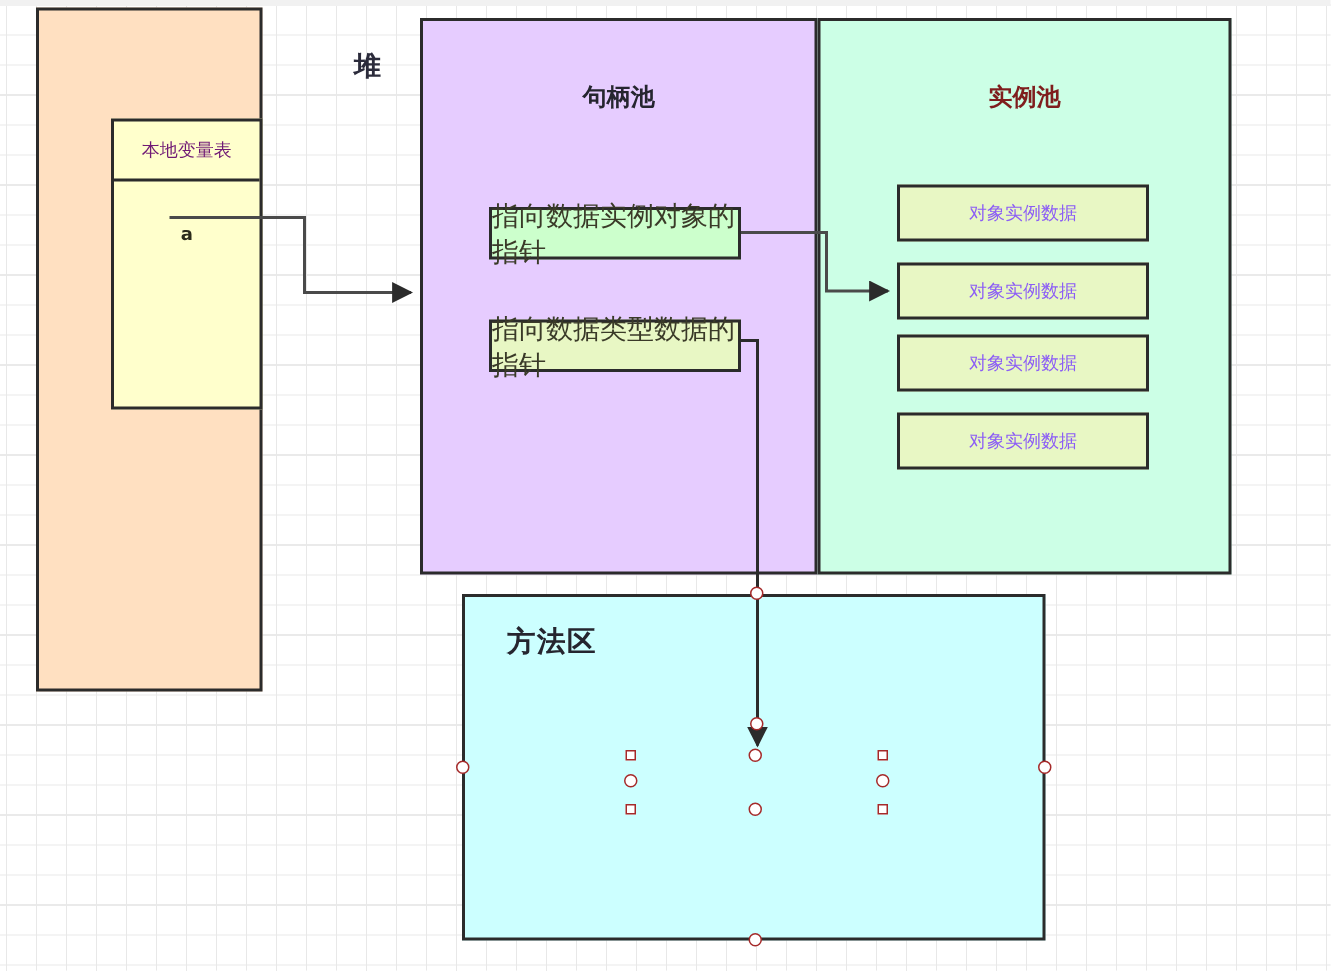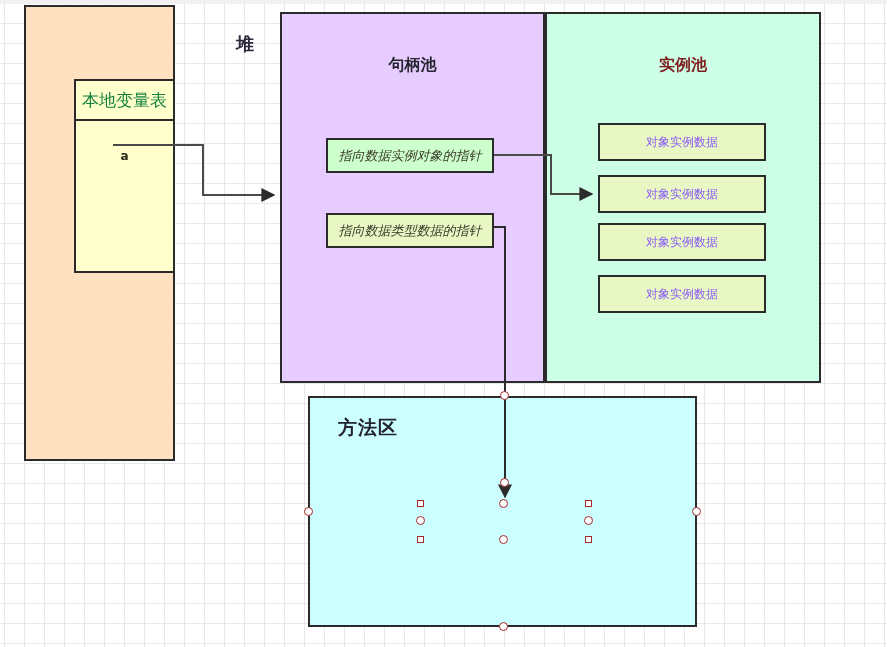--- a/index.html
+++ b/index.html
@@ -58,22 +58,22 @@
   }
   #localvar-header {
     position: absolute;
     left: 0; top: 0;
     width: 100%; height: 40px;
     box-sizing: border-box;
     border-bottom: 2px solid #2b2b2b;
     display: flex;
     align-items: center;
     justify-content: center;
-    font-size: 17px;
-    color: #15803d;
+    font-size: 12px;
+    color: #701a75;
   }
   #localvar-slot-a {
     position: absolute;
     left: 0; top: 40px;
     width: 100%; height: 150px;
     display: flex;
     align-items: flex-start;
     justify-content: center;
     padding-top: 28px;
     box-sizing: border-box;
@@ -106,23 +106,22 @@
     font-weight: bold;
     color: #25252f;
   }
   .pointer-box {
     position: absolute;
     box-sizing: border-box;
     border: 2px solid #2b2b2b;
     display: flex;
     align-items: center;
     justify-content: center;
-    font-size: 13px;
+    font-size: 18px;
     color: #3a3a28;
-    font-style: italic;
   }
   #pointer-instance {
     left: 326px; top: 138px;
     width: 168px; height: 35px;
     background: #ccffcc;
   }
   #pointer-type {
     left: 326px; top: 213px;
     width: 168px; height: 35px;
     background: #e8f7c4;

